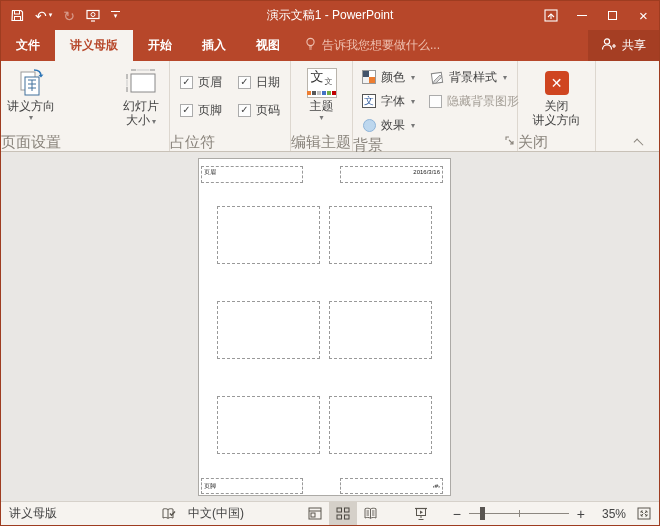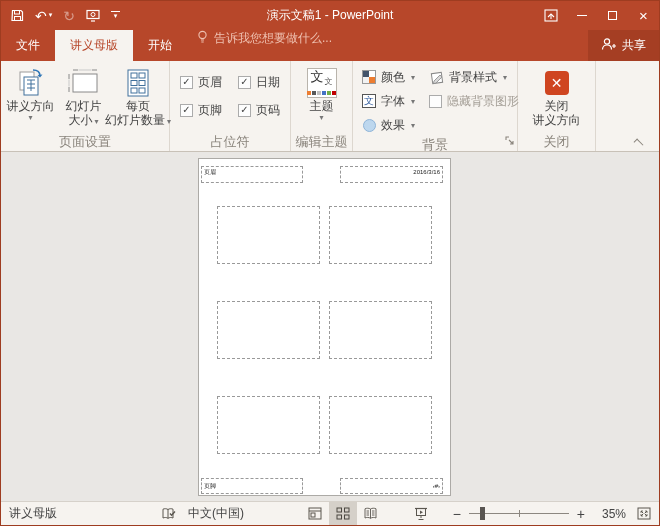--- a/index.html
+++ b/index.html
@@ -19,32 +19,32 @@
   .qat-custom .bar { width:9px; height:1px; background:#fff; }
   .win-title { position:absolute; left:50%; transform:translateX(-50%); font-size:12px; color:#fff; white-space:nowrap; }
   .winctrl { margin-left:auto; display:flex; height:100%; align-items:stretch; }
   .winbtn { width:31px; display:flex; align-items:center; justify-content:center; color:#fff; }
   .max-box { width:9px; height:9px; border:1px solid #fff; display:inline-block; }
   .min-bar { width:10px; height:1px; background:#fff; display:inline-block; }
   .close-x { font-size:15px; line-height:15px; }
 
   
   .tabrow { height:31px; background:#B7472A; display:flex; align-items:stretch; color:#fff; flex:0 0 auto; }
-  .tab { padding:0 15px; display:flex; align-items:center; white-space:nowrap; }
+  .tab { padding:0 15px; display:flex; align-items:center; white-space:nowrap;font-weight:bold; }
   .tab.active { background:#F6F3EF; color:#B7472A; }
-  .tellme { display:flex; align-items:flex-start; gap:6px; color:#EFC0B0; padding:0 10px; white-space:nowrap; }
+  .tellme { display:flex; align-items:center; gap:6px; color:#EFC0B0; padding:0 10px; white-space:nowrap; }
   .spacer { flex:1; }
   .signin { display:flex; align-items:center; padding:0 12px; }
   .share { display:flex; align-items:center; gap:6px; padding:0 13px; background:#A53E23; }
 
   
   .ribbon { height:91px; background:#F6F3EF; border-bottom:1px solid #C8C1B7; display:flex; position:relative; flex:0 0 auto; }
   .rgroup { display:flex; flex-direction:column; border-right:1px solid #DDD7CF; position:relative; }
   .rgroup-content { flex:1; display:flex; align-items:flex-start; }
-  .rgroup-label { height:17px; font-size:13px; color:#8A847C; text-align:center; line-height:15px; white-space:nowrap; }
+  .rgroup-label { height:17px; font-size:15px; color:#8A847C; line-height:15px; white-space:nowrap; }
   .bigbtn { display:flex; flex-direction:column; align-items:center; padding-top:5px; height:72px; color:#444; line-height:14px; white-space:nowrap; }
   .bigbtn .icn { height:33px; display:flex; align-items:center; justify-content:center; }
   .caret { font-size:8px; color:#777; line-height:9px; font-family:"DejaVu Sans",sans-serif; }
   .inline-caret { font-size:8px; color:#777; margin-left:2px; font-family:"DejaVu Sans",sans-serif; }
 
   .cb-grid { display:grid; grid-template-columns:58px 58px; grid-auto-rows:28px; padding:7px 0 0 10px; align-items:center; }
   .cb { display:flex; align-items:center; gap:5px; white-space:nowrap; }
   .cb-box { width:13px; height:13px; border:1px solid #ABABAB; background:#FDFDFD; display:flex; align-items:center; justify-content:center; font-size:10px; line-height:10px; color:#444; flex:0 0 auto; }
   .cb.disabled { color:#A49E96; }
 
@@ -144,20 +144,22 @@
       <span class="winbtn close-x">
           <span>×</span>
         </span>
     </div>
   </div>
 
   <div class="tabrow">
     <span class="tab">文件</span>
     <span class="tab active">讲义母版</span>
     <span class="tab">开始</span>
+    <span class="tab">插入</span>
+    <span class="tab">视图</span>
     <span class="tellme">
       <span>
         <svg width="11" height="14" viewBox="0 0 11 14">
             <circle cx="5.5" cy="5" r="3.6" fill="none" stroke="#EFC0B0" stroke-width="1.1"></circle>
             <path d="M4 10 h3 M4.3 12 h2.4" stroke="#EFC0B0" stroke-width="1.1"></path>
           </svg>
       </span>
       <span>告诉我您想要做什么...</span>
     </span>
     <span class="spacer"></span>
@@ -193,35 +195,20 @@
         <div class="bigbtn" style="width:52px;">
           <span class="icn">
             <svg width="34" height="28" viewBox="0 0 34 28">
                 <rect x="7" y="5" width="24" height="18" fill="#fff" stroke="#888"></rect>
                 <path d="M3 5 v5 M3 18 v5 M7 1 h5 M26 1 h5" stroke="#888" fill="none"></path>
                 <path d="M3 10.5 v7 M12.5 1 h13" stroke="#C9C9C9" fill="none"></path>
               </svg>
           </span>
           <span>幻灯片</span>
           <span><span>大小</span><span class="inline-caret">▾</span></span>
-        </div>
-        <div class="bigbtn" style="width:58px;">
-          <span class="icn">
-            <svg width="26" height="30" viewBox="0 0 26 30">
-                <rect x="3" y="2" width="20" height="26" fill="#fff" stroke="#41719C"></rect>
-                <rect x="6" y="5" width="6" height="5" fill="none" stroke="#41719C"></rect>
-                <rect x="14" y="5" width="6" height="5" fill="none" stroke="#41719C"></rect>
-                <rect x="6" y="12.5" width="6" height="5" fill="none" stroke="#41719C"></rect>
-                <rect x="14" y="12.5" width="6" height="5" fill="none" stroke="#41719C"></rect>
-                <rect x="6" y="20" width="6" height="5" fill="none" stroke="#41719C"></rect>
-                <rect x="14" y="20" width="6" height="5" fill="none" stroke="#41719C"></rect>
-              </svg>
-          </span>
-          <span>每页</span>
-          <span><span>幻灯片数量</span><span class="inline-caret">▾</span></span>
         </div>
       </div>
       <div class="rgroup-label">页面设置</div>
     </div>
 
     <div class="rgroup" style="width:121px;">
       <div class="rgroup-content">
         <div class="cb-grid">
           <label class="cb">
             <span class="cb-box">✓</span>

